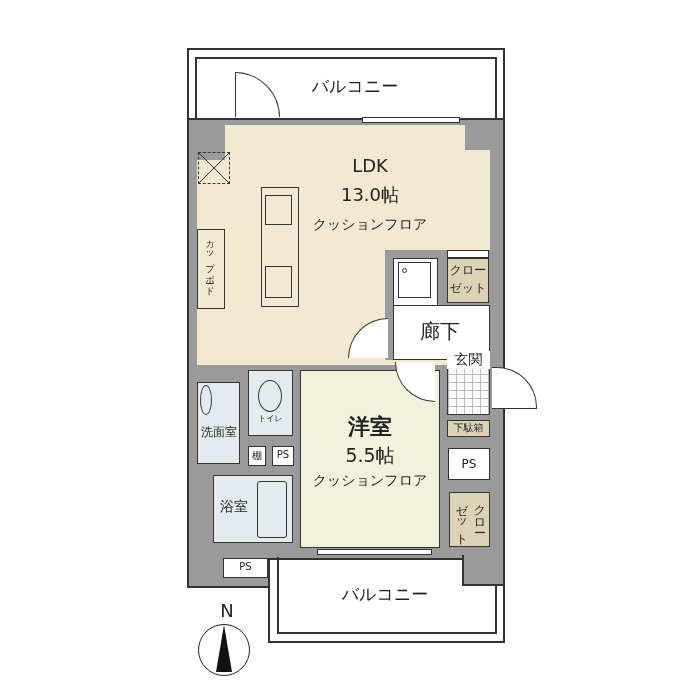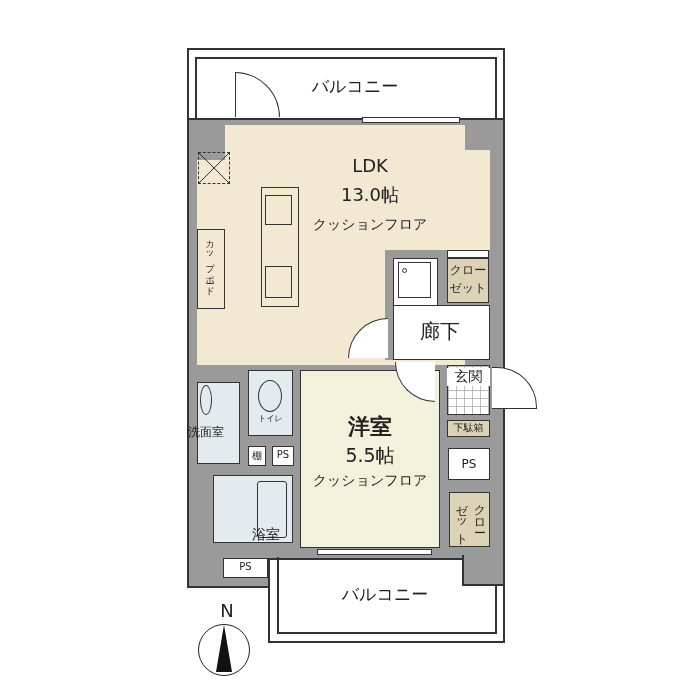--- a/index.html
+++ b/index.html
@@ -36,21 +36,21 @@
 <div class="abs white line" style="left:393px;top:258px;width:45px;height:48px;border-width:1px;"></div>
 <div class="abs line white" style="left:398px;top:262px;width:33px;height:36px;border-width:1px;"></div>
 <div class="abs" style="left:402px;top:268px;width:5px;height:5px;border:1px solid #333;border-radius:50%;"></div>
 
 <div class="abs white" style="left:447px;top:250px;width:42px;height:8px;border:1px solid #333;"></div>
 <div class="abs closet" style="left:447px;top:258px;width:42px;height:45px;"></div>
 <div class="lbl" style="left:447px;top:262px;width:42px;font-size:12px;">クロー</div>
 <div class="lbl" style="left:447px;top:280px;width:42px;font-size:12px;">ゼット</div>
 
 <div class="abs white line" style="left:447px;top:365px;width:43px;height:50px;border-width:1px;background-image:linear-gradient(#bbb 1px,transparent 1px),linear-gradient(90deg,#bbb 1px,transparent 1px);background-size:8px 8px;"></div>
-<div class="lbl" style="left:447px;top:368px;width:43px;font-size:14px;background:#fff;">玄関</div>
+<div class="lbl" style="left:447px;top:351px;width:43px;font-size:14px;background:#fff;">玄関</div>
 <div class="abs closet" style="left:447px;top:420px;width:43px;height:17px;"></div>
 <div class="lbl" style="left:447px;top:421px;width:43px;font-size:10px;">下駄箱</div>
 
 <div class="abs" style="left:492px;top:367px;width:45px;height:42px;border:1.5px solid #333;border-left:none;border-radius:0 40px 0 0;background:#fff;"></div>
 
 <div class="abs yoshitsu line" style="left:300px;top:370px;width:140px;height:178px;border-width:1.5px;"></div>
 <div class="lbl" style="left:300px;top:412px;width:140px;font-size:22px;font-weight:bold;">洋室</div>
 <div class="lbl" style="left:300px;top:443px;width:140px;font-size:19px;">5.5帖</div>
 <div class="lbl" style="left:300px;top:472px;width:140px;font-size:14px;">クッションフロア</div>
 
@@ -59,34 +59,34 @@
 <div class="abs" style="left:348px;top:318px;width:40px;height:40px;border:1.5px solid #333;border-right:none;border-bottom:none;border-radius:40px 0 0 0;background:#fff;"></div>
 
 <div class="abs white line" style="left:448px;top:448px;width:42px;height:32px;border-width:1.5px;"></div>
 <div class="lbl" style="left:448px;top:457px;width:42px;font-size:12px;">PS</div>
 <div class="abs closet" style="left:449px;top:492px;width:41px;height:55px;"></div>
 <div class="lbl vtext" style="left:471px;top:496px;font-size:12px;">クロー</div>
 <div class="lbl vtext" style="left:453px;top:496px;font-size:12px;">ゼット</div>
 
 <div class="abs wet line" style="left:197px;top:382px;width:43px;height:82px;border-width:1px;"></div>
 <div class="abs" style="left:200px;top:385px;width:12px;height:30px;border:1.2px solid #333;border-radius:50%;"></div>
-<div class="lbl" style="left:183px;top:424px;width:46px;font-size:12px;">洗面室</div>
+<div class="lbl" style="left:196px;top:424px;width:46px;font-size:12px;">洗面室</div>
 
 <div class="abs wet line" style="left:248px;top:370px;width:45px;height:66px;border-width:1px;"></div>
 <div class="abs" style="left:258px;top:380px;width:24px;height:32px;border:1.2px solid #333;border-radius:50%;"></div>
 <div class="lbl" style="left:248px;top:413px;width:45px;font-size:8px;">トイレ</div>
 
 <div class="abs white line" style="left:248px;top:446px;width:18px;height:20px;border-width:1px;"></div>
 <div class="lbl" style="left:248px;top:449px;width:18px;font-size:10px;">棚</div>
 <div class="abs white line" style="left:272px;top:446px;width:22px;height:20px;border-width:1px;"></div>
 <div class="lbl" style="left:272px;top:449px;width:22px;font-size:10px;">PS</div>
 
 <div class="abs wet line" style="left:213px;top:475px;width:80px;height:68px;border-width:1px;"></div>
 <div class="abs line" style="left:257px;top:481px;width:30px;height:57px;border-width:1px;border-radius:3px;"></div>
-<div class="lbl" style="left:213px;top:526px;width:42px;font-size:14px;margin-left:32px;">浴室</div>
+<div class="lbl" style="left:213px;top:498px;width:42px;font-size:14px;">浴室</div>
 
 <div class="abs white line" style="left:223px;top:558px;width:45px;height:20px;border-width:1px;"></div>
 <div class="lbl" style="left:223px;top:561px;width:45px;font-size:10px;">PS</div>
 
 <div class="abs line" style="left:261px;top:187px;width:38px;height:120px;border-width:1.5px;"></div>
 <div class="abs line" style="left:265px;top:195px;width:27px;height:30px;border-width:1px;"></div>
 <div class="abs line" style="left:265px;top:266px;width:27px;height:32px;border-width:1px;"></div>
 
 <div class="abs line" style="left:197px;top:229px;width:28px;height:80px;border-width:1px;"></div>
 <div class="lbl vtext" style="left:203px;top:234px;font-size:9px;">カップボード</div>

